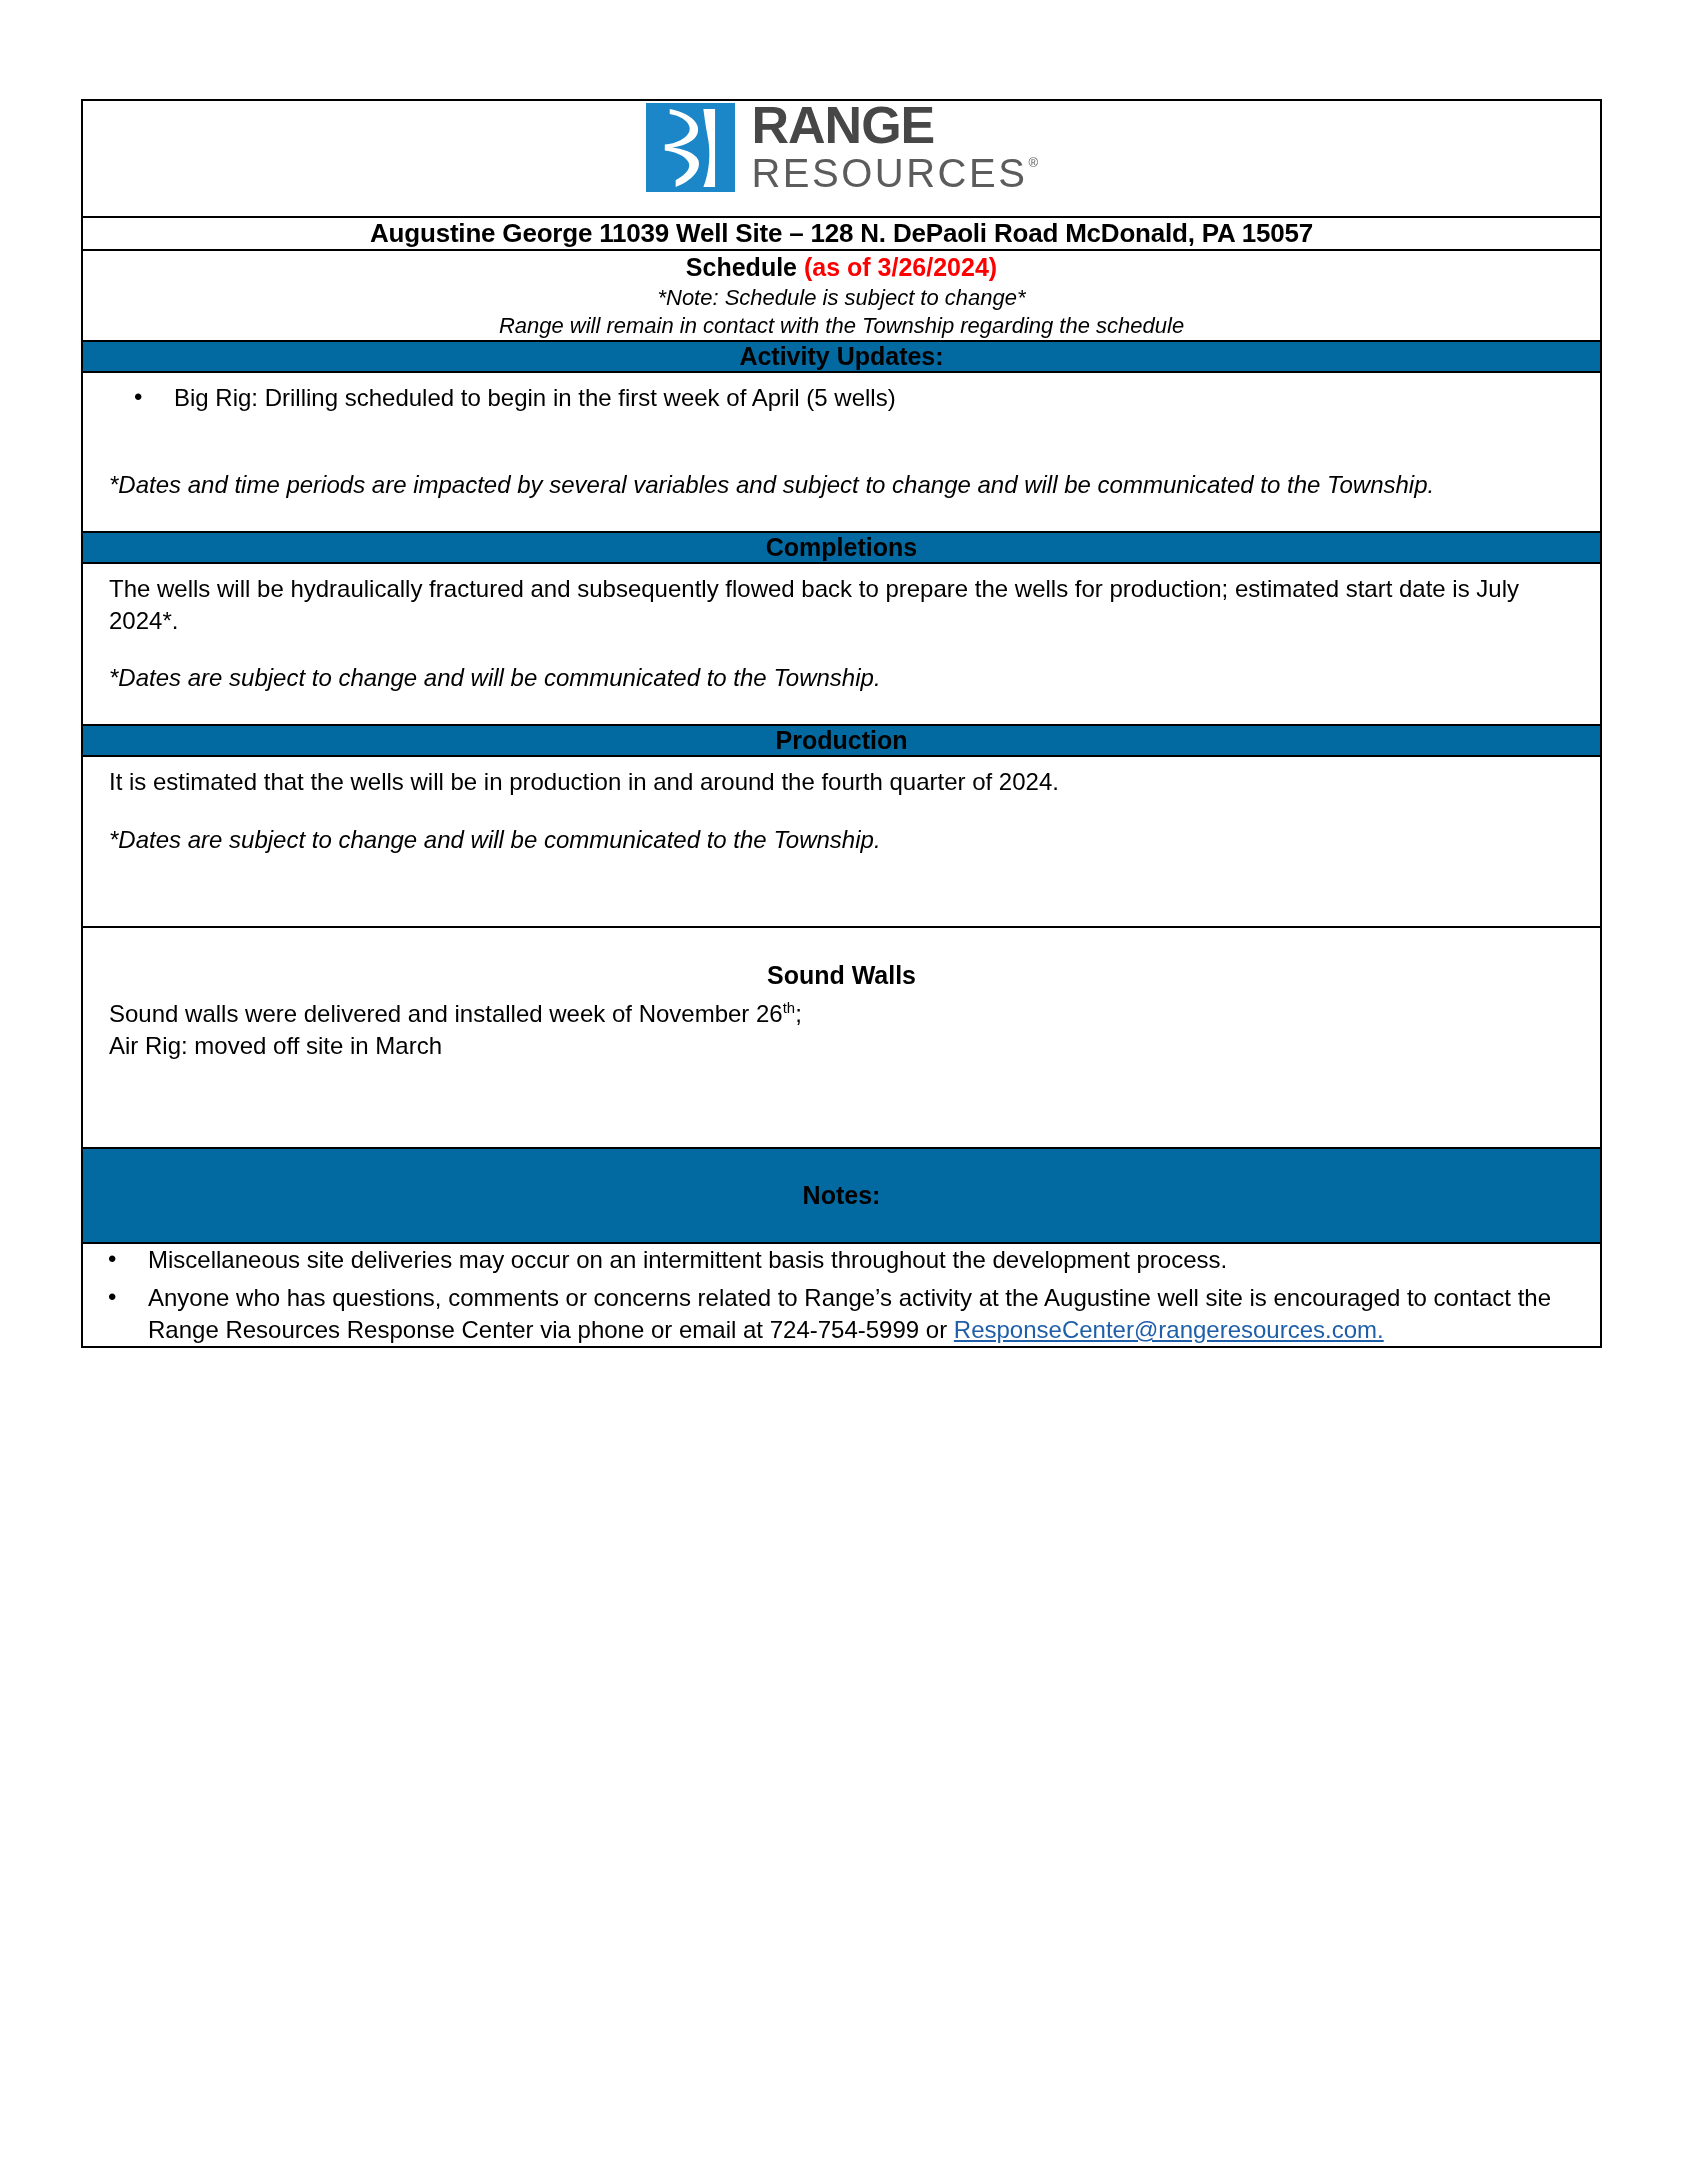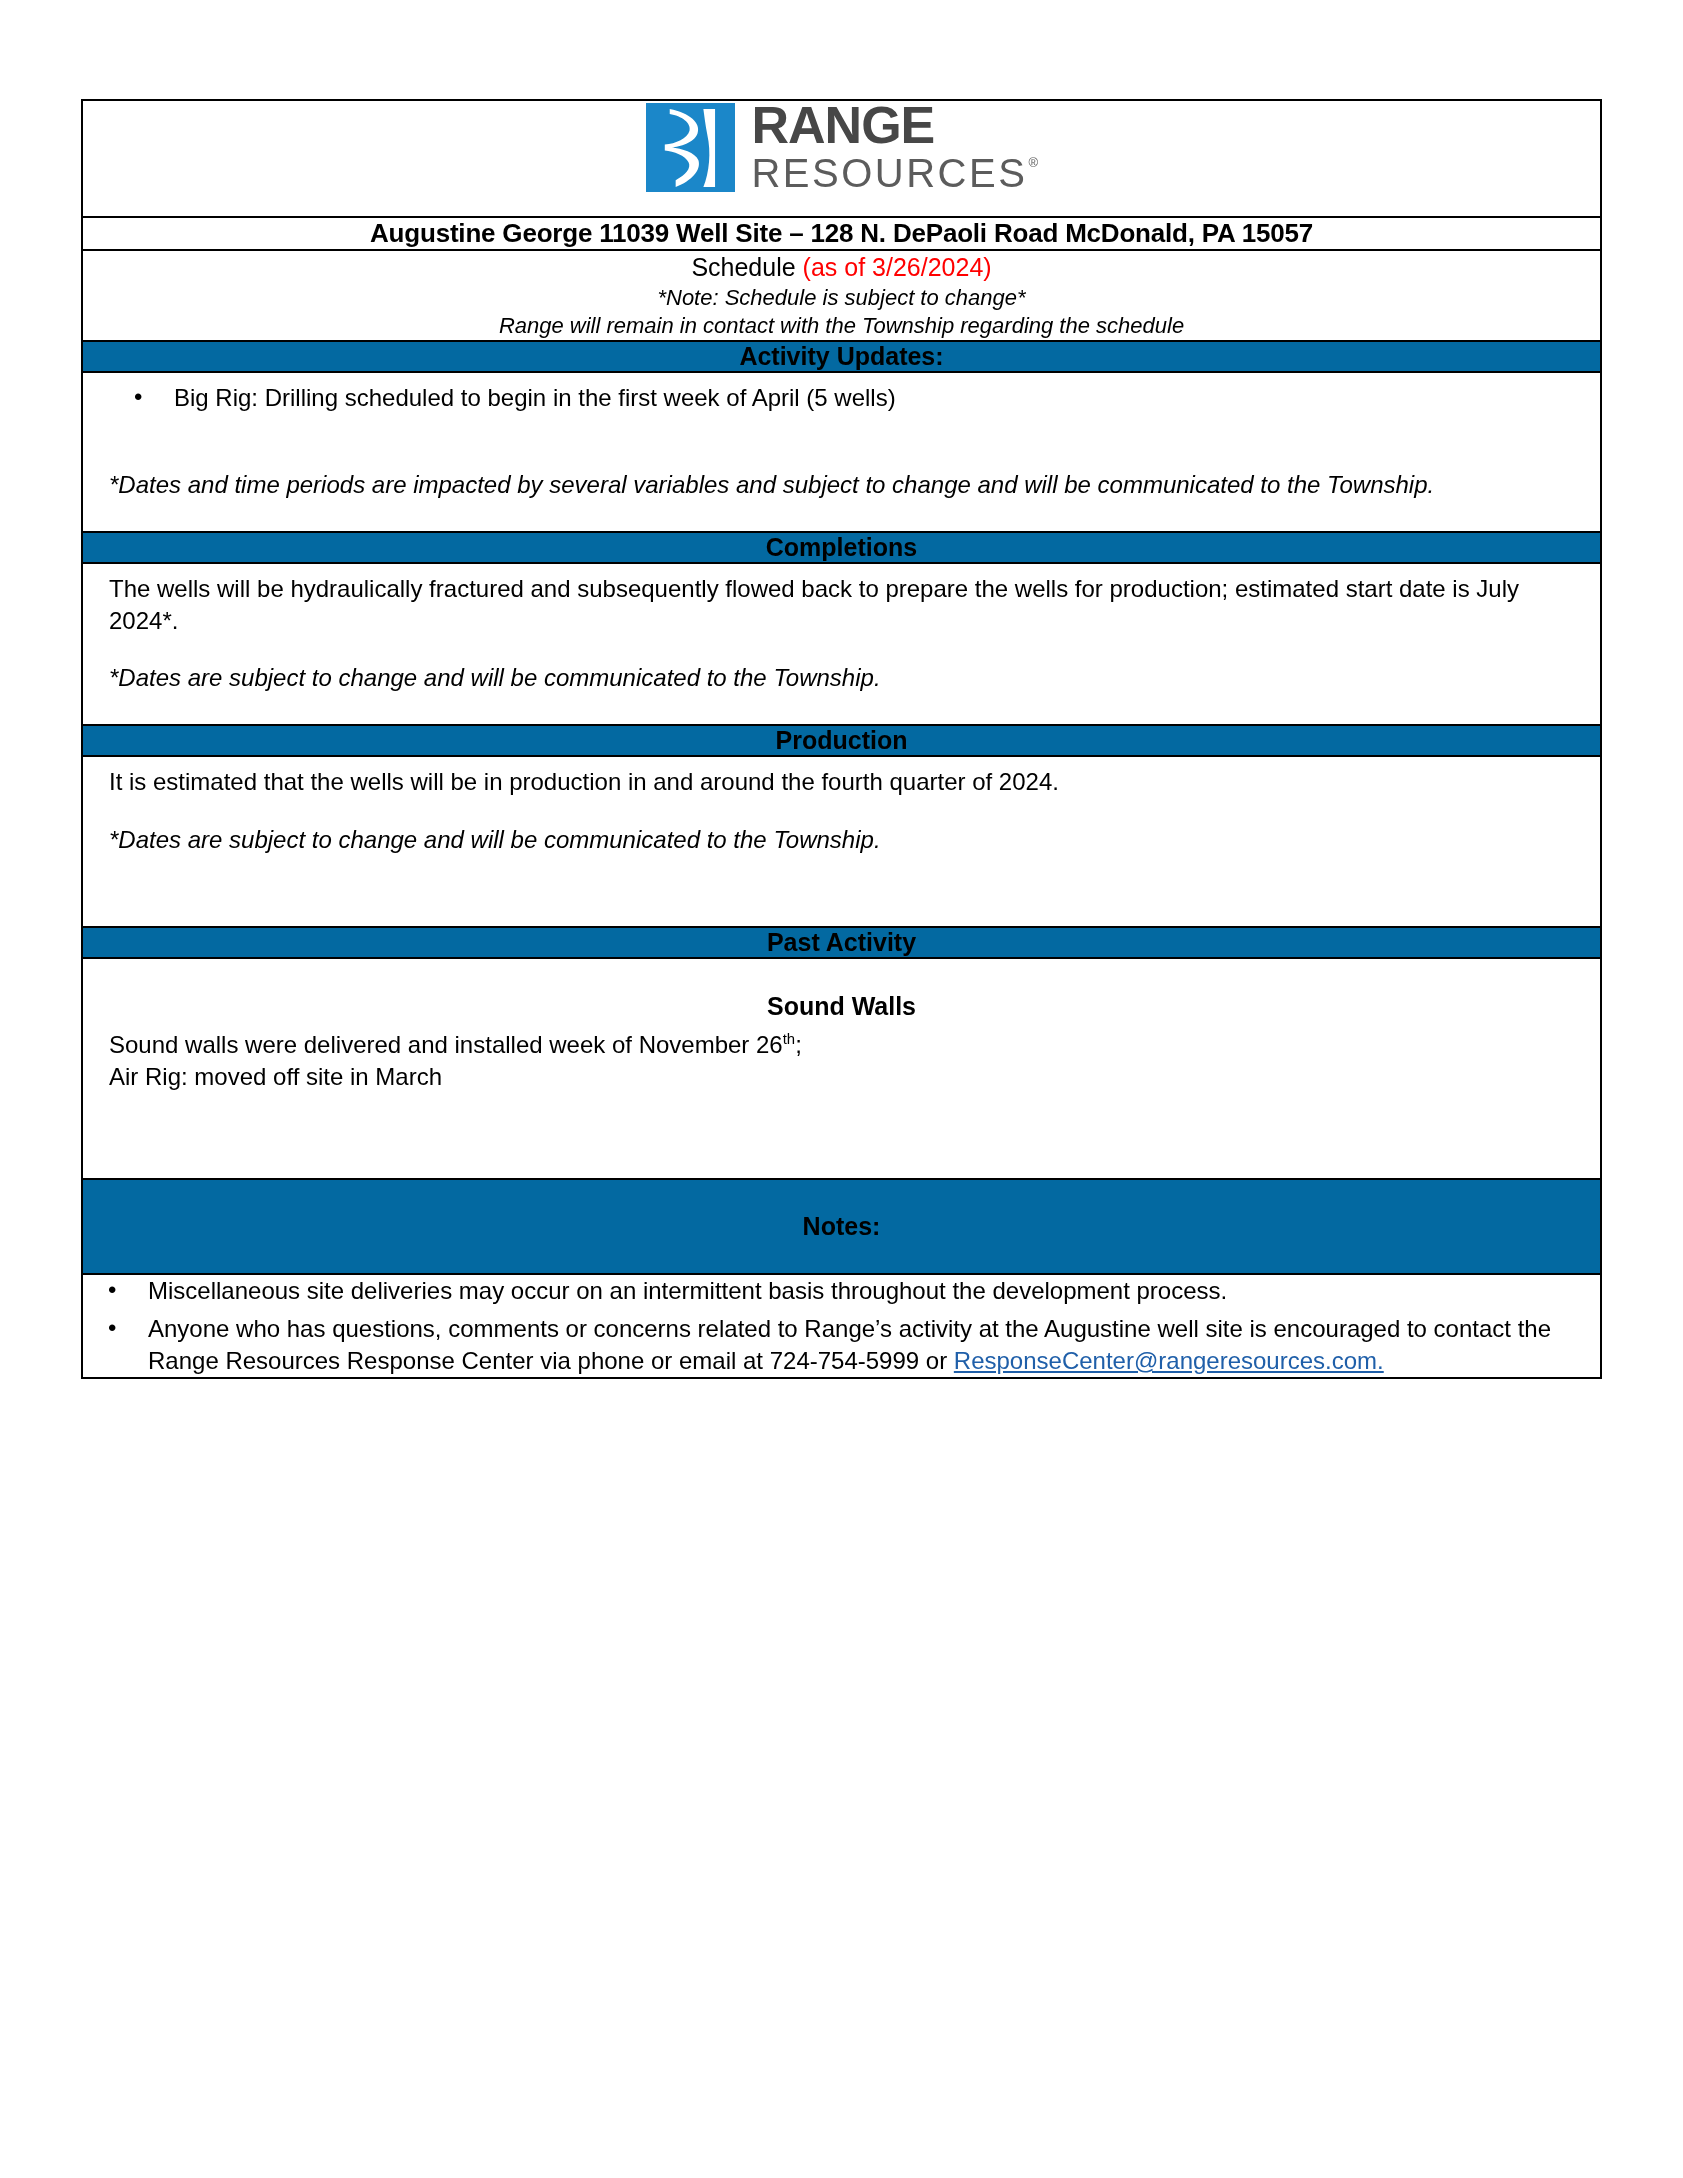--- a/index.html
+++ b/index.html
@@ -105,21 +105,21 @@
     letter-spacing: -0.2px;
   }
 
   
   .schedule-cell {
     text-align: center;
     padding: 12px 10px 16px 10px;
   }
   .schedule-line1 {
     font-size: 25px;
-    font-weight: normal;
+    font-weight: bold;
     line-height: 1.3;
   }
   .schedule-asof { color: #FF0000; }
   .schedule-line2,
   .schedule-line3 {
     font-size: 22px;
     font-style: italic;
     line-height: 1.28;
   }
 
@@ -255,23 +255,20 @@
       </tr>
 
       <tr>
         <td class="body-cell pad-lg">
           <p>It is estimated that the wells will be in production in and around the fourth quarter of 2024.</p>
           <p class="ital gap">*Dates are subject to change and will be communicated to the Township.</p>
           <div class="spacer-sm"></div>
         </td>
       </tr>
 
-      <tr>
-        <td class="section-head">Past Activity</td>
-      </tr>
 
       <tr>
         <td class="body-cell pad-lg">
           <div class="spacer-xs"></div>
           <div class="sound-title">Sound Walls</div>
           <p><span>Sound walls were delivered and installed week of November 26</span><span class="sup">th</span><span>;</span></p>
           <p>Air Rig: moved off site in March</p>
           <div class="spacer-md"></div>
         </td>
       </tr>

